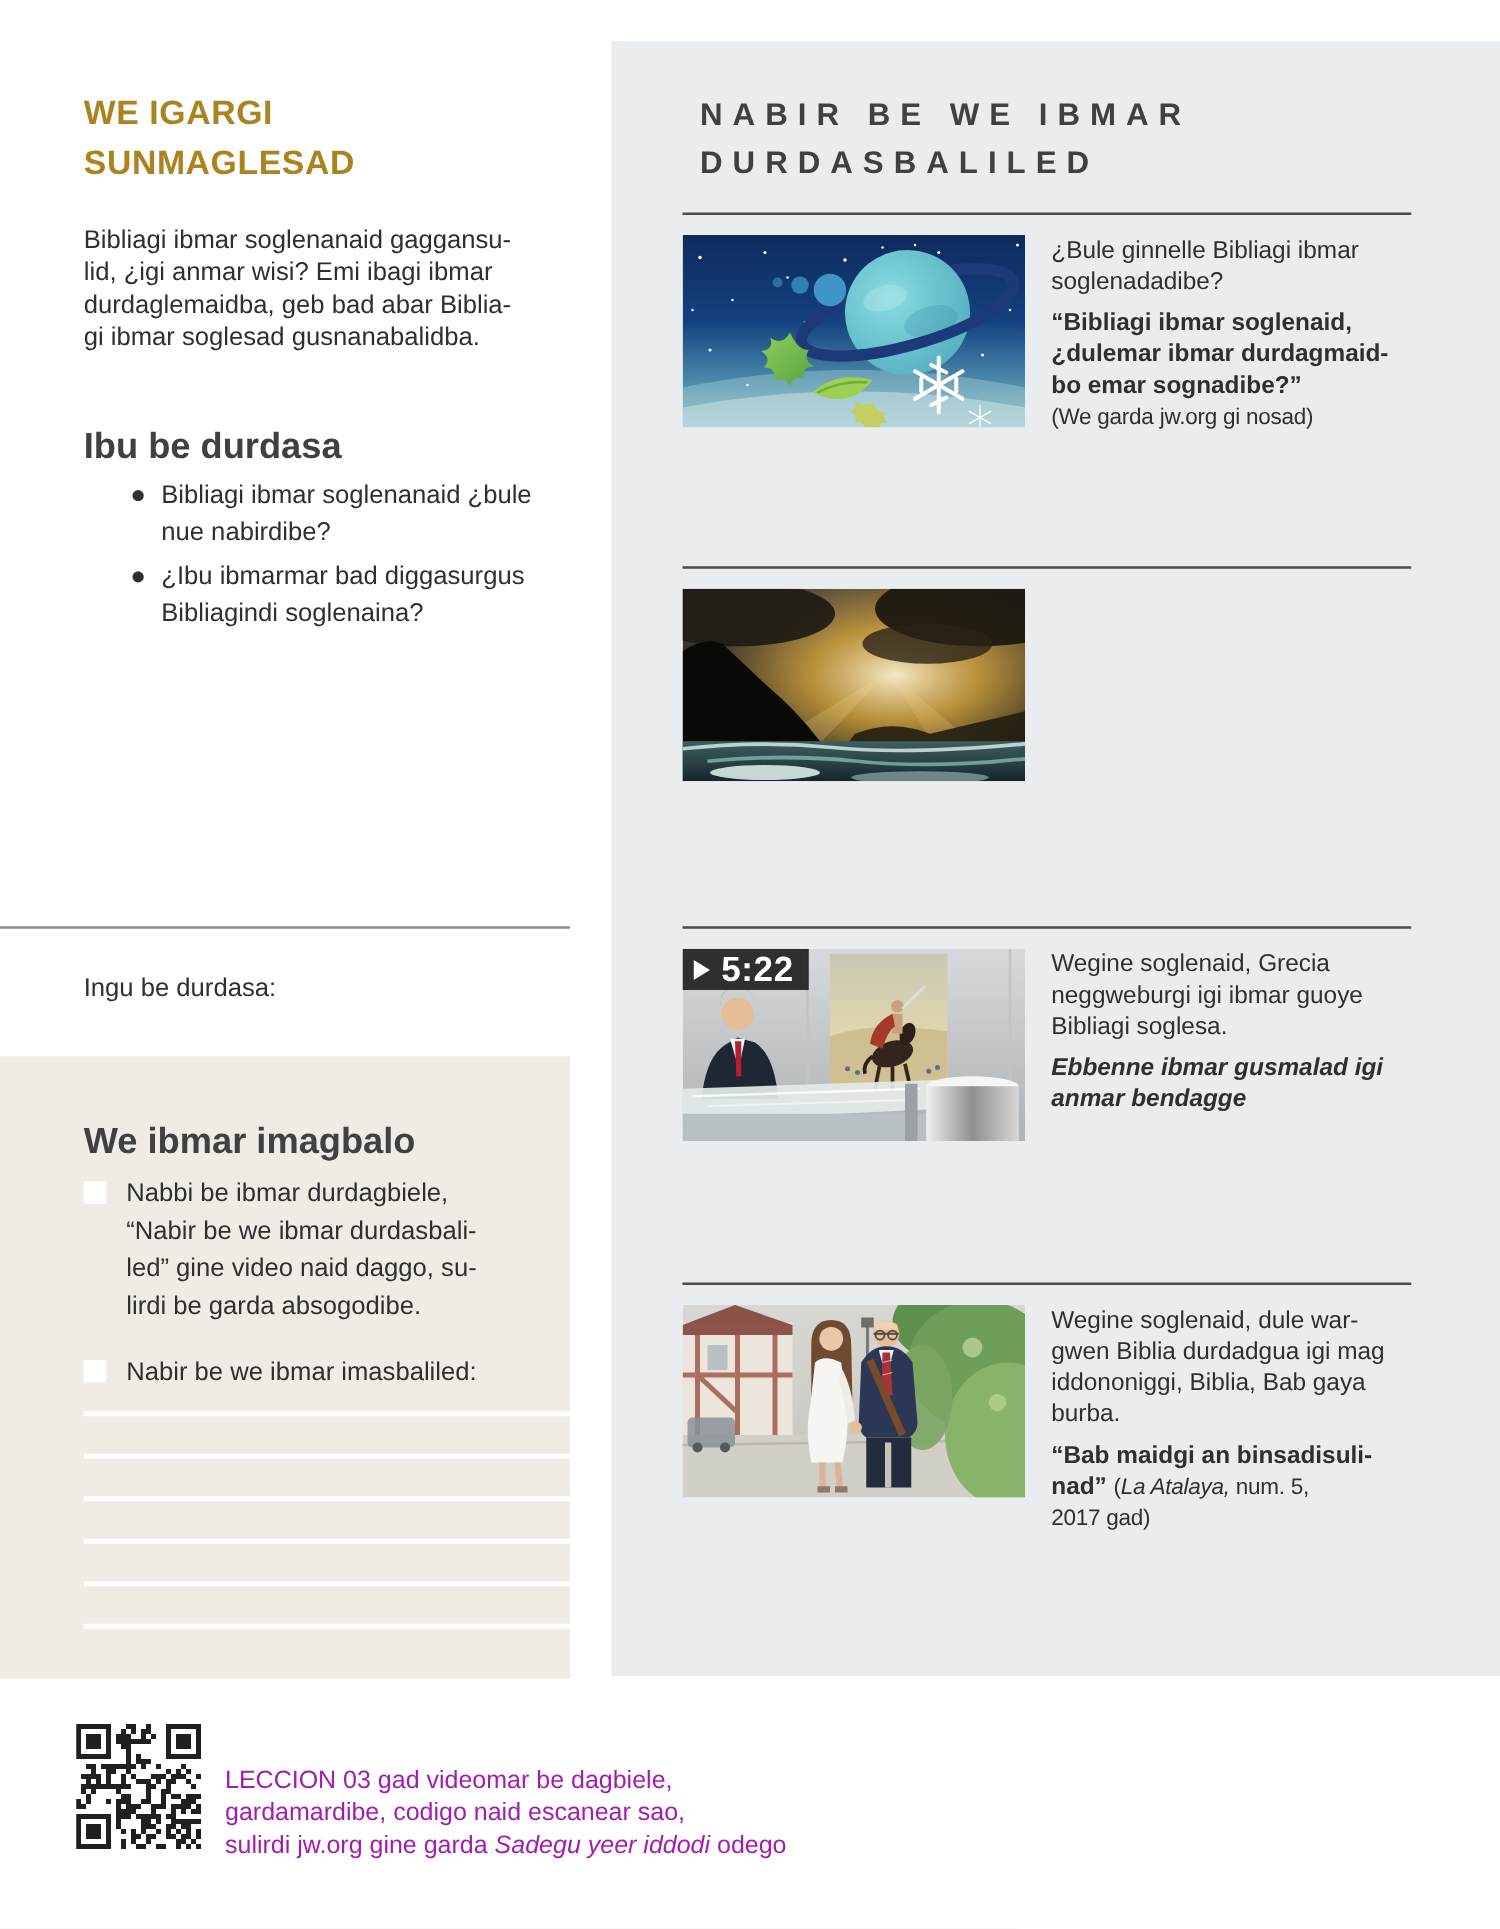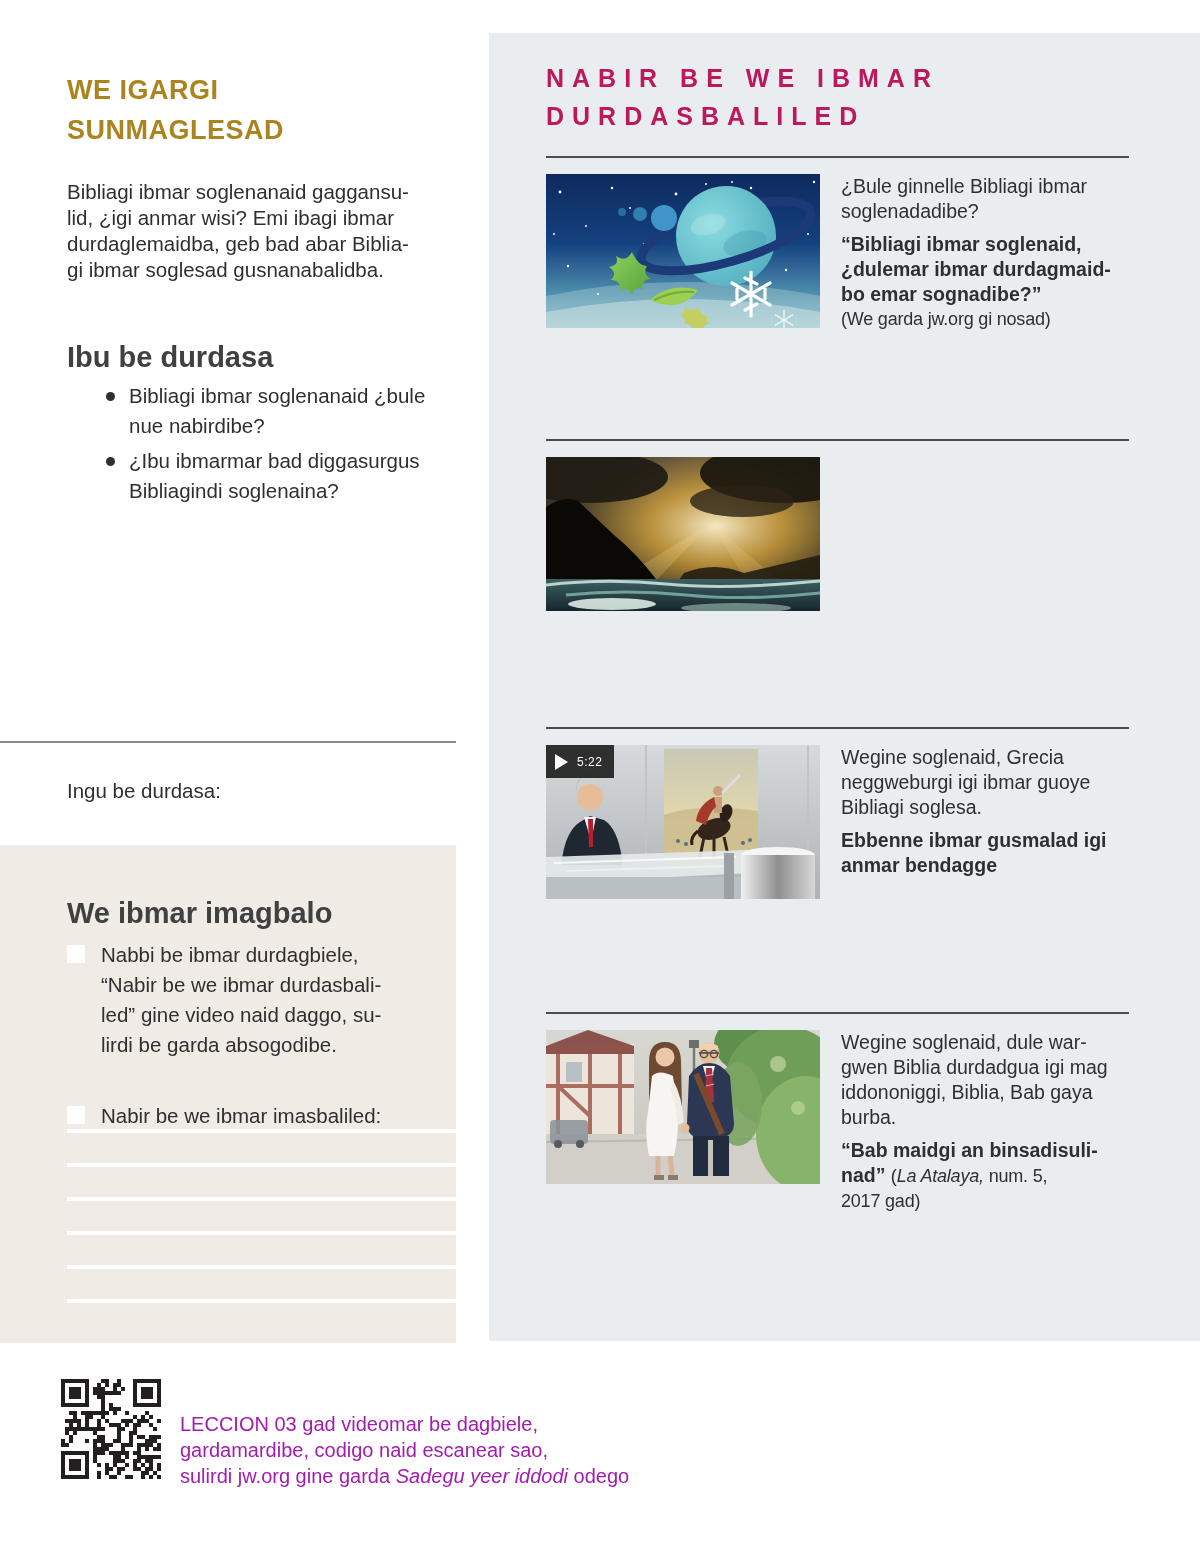--- a/index.html
+++ b/index.html
@@ -21,52 +21,52 @@
   .bullet-item{display:flex;margin-bottom:5px;}
   .bullet-dot{flex:none;width:9px;height:9px;border-radius:50%;background:#2f2f2f;margin:11px 14px 0 22px;}
   .bullet-text{font-size:20.5px;line-height:30px;}
   .left-rule{position:absolute;left:0;top:741px;width:456px;height:0;border-top:2px solid #8a8a8a;}
   .write-heading{position:absolute;left:67px;top:758px;font-size:20.5px;}
 
   .task-box{position:absolute;left:0;top:845px;width:456px;height:498px;background:#f1ebe6;}
   .task-box-title{position:absolute;left:67px;top:27px;}
   .task{position:absolute;left:67px;display:flex;}
   .task-1{top:95px;}
-  .task-2{top:256px;}
+  .task-2{top:238px;}
   .checkbox{flex:none;width:18px;height:18px;background:#ffffff;margin:5px 16px 0 0;}
   .task-text{font-size:20.5px;line-height:30px;width:310px;}
   .write-line{position:absolute;left:67px;width:389px;height:4px;background:#ffffff;}
 
   
   .right-panel{
     position:absolute;left:489px;top:33px;width:711px;height:1308px;background:#e9edf0;
     box-sizing:border-box;padding:26px 0 0 57px;
   }
   .right-heading{
-    font-weight:bold;color:#be185d;font-size:25px;line-height:38px;letter-spacing:8px;
-    margin:0;
+    font-weight:bold;color:#404040;font-size:25px;line-height:38px;letter-spacing:8px;
+    margin:14px;
   }
   .divider{width:583px;height:0;border-top:2px solid #4c4c4c;}
   .d1{margin-top:21px;} .d2{margin-top:108px;} .d3{margin-top:116px;} .d4{margin-top:113px;}
   .media-item{display:flex;margin-top:16px;}
   .thumb{flex:none;width:274px;height:154px;margin-right:21px;position:relative;overflow:hidden;}
   .thumb svg{display:block;}
   .item-text{width:288px;font-size:19.5px;line-height:25px;}
   .item-text p{margin:0 0 0 0;}
   .item-text .q{margin-bottom:8px;}
   .bold{font-weight:bold;}
-  .bolditalic{font-weight:bold;}
+  .bolditalic{font-weight:bold;font-style:italic;}
   .cite{font-size:18px;line-height:24px;letter-spacing:-.2px;}
   .badge{
     position:absolute;top:0;left:0;background:rgba(18,18,18,.85);color:#fff;
     display:flex;align-items:center;height:33px;padding:0 12px 0 9px;
   }
   .badge .play{width:0;height:0;border-left:13px solid #fff;border-top:8px solid transparent;
     border-bottom:8px solid transparent;margin-right:9px;}
-  .badge .time{font-size:12px;font-weight:normal;letter-spacing:.5px;}
+  .badge .time{font-size:28px;font-weight:bold;letter-spacing:.5px;}
 
   
   .qr{position:absolute;left:61px;top:1374px;width:100px;height:110px;background:#fff;}
   .qr svg{display:block;}
   .qr-caption{position:absolute;left:180px;top:1411px;font-size:20px;line-height:26px;color:#a21caf;}
   .qr-caption i{font-style:italic;}
 </style>
 </head>
 <body>
 

